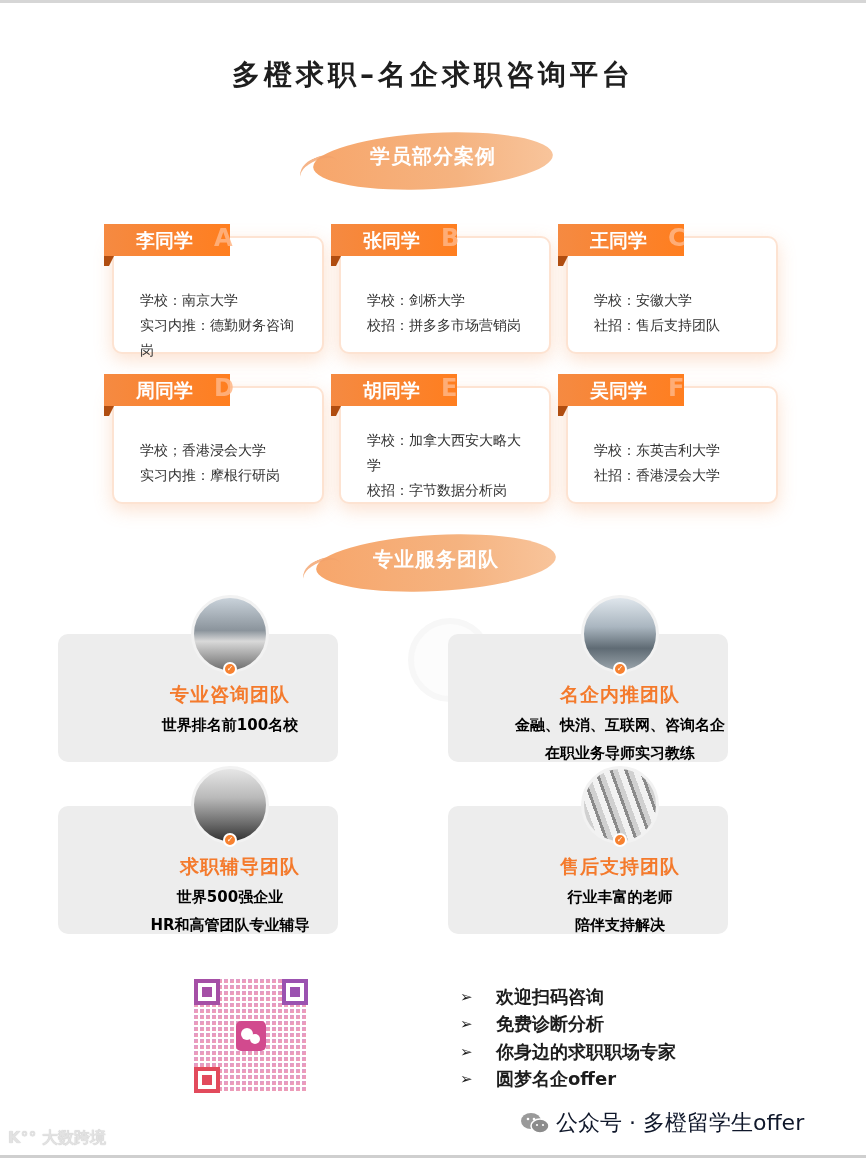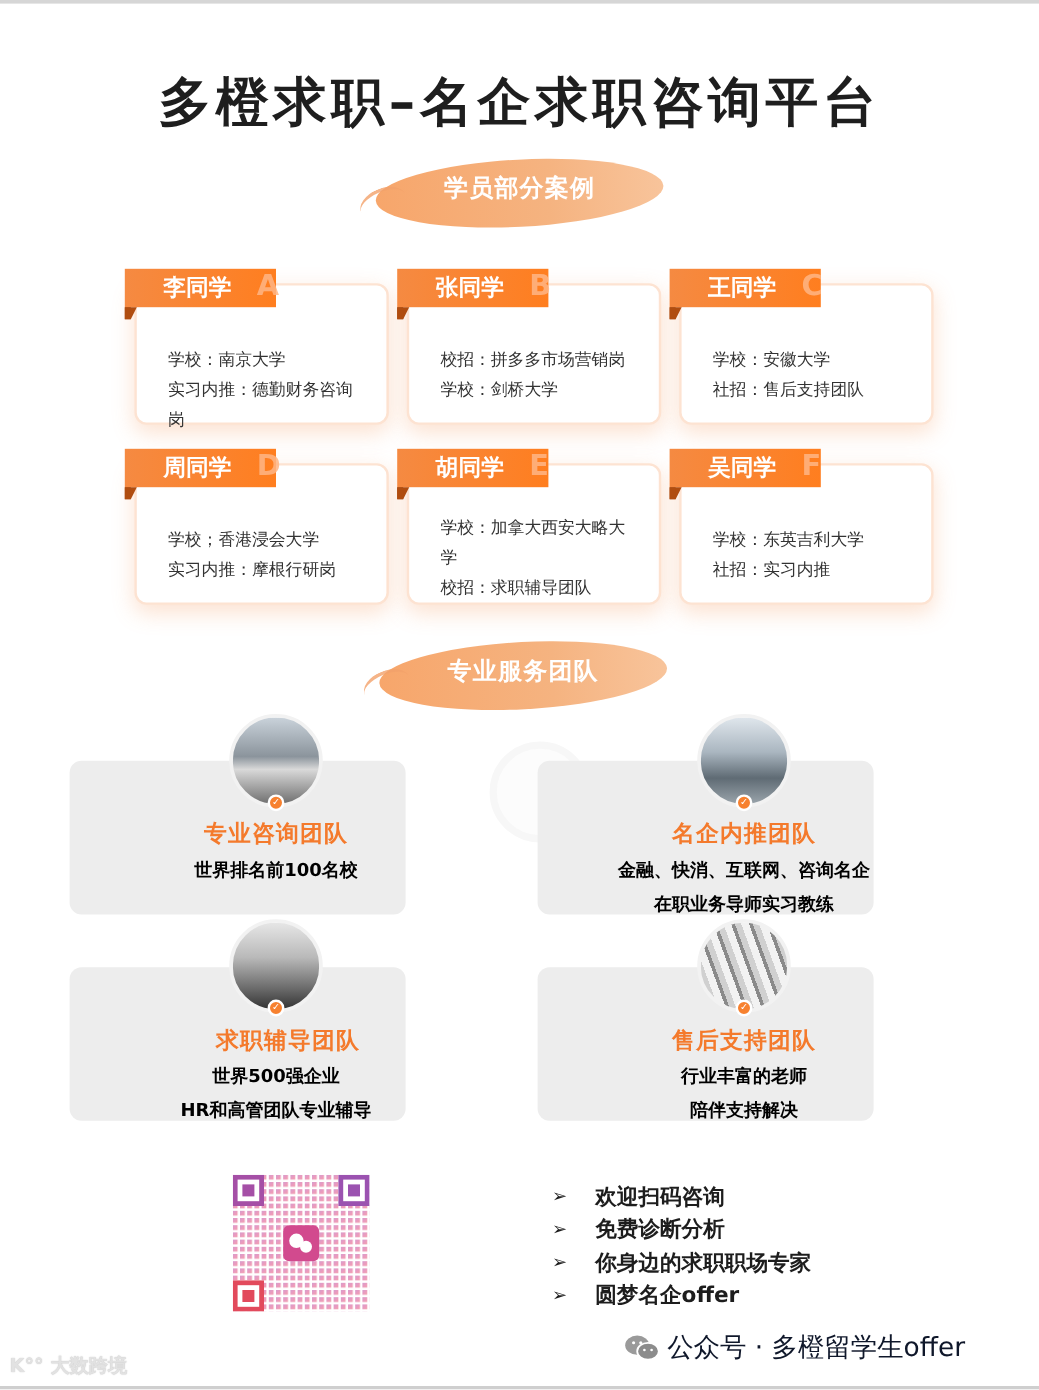--- a/index.html
+++ b/index.html
@@ -1,19 +1,19 @@
 <!DOCTYPE html>
 <html><head>
 <meta charset="utf-8">
 <style>
   * { box-sizing: border-box; margin: 0; padding: 0; }
   html, body { width: 866px; height: 1158px; background: #fff; overflow: hidden; }
   body { font-family: "DejaVu Sans", "Liberation Sans", sans-serif; color: #222; position: relative; }
   .frame { position: absolute; left: 0; top: 0; width: 866px; height: 1158px; border-top: 3px solid #d6d6d6; border-bottom: 3px solid #cfcfcf; }
-  .title { position: absolute; top: 56px; left: 0; width: 866px; text-align: center; font-size: 44px; font-weight: bold; letter-spacing: 4px; color: #1e1e1e; }
+  .title { position: absolute; top: 56px; left: 0; width: 866px; text-align: center; font-size: 28px; font-weight: bold; letter-spacing: 4px; color: #1e1e1e; }
 
   .pill { position: absolute; height: 56px; width: 240px; border-radius: 50%; background: linear-gradient(90deg, #f7a66b 0%, #f5b380 60%, #f8c49b 100%); transform: rotate(-3deg); }
   .pill::before { content: ""; position: absolute; left: -14px; top: 18px; width: 40px; height: 22px; border-top: 3px solid #f3a26b; border-radius: 50%; transform: rotate(-20deg); opacity: .8; }
   .pill-text { position: absolute; width: 240px; text-align: center; font-size: 20px; font-weight: bold; color: #fff; letter-spacing: 1px; }
 
   .case { position: absolute; width: 212px; background: #fff; border-radius: 10px; box-shadow: 0 6px 18px rgba(246,150,90,.28); border: 2px solid #fde3d2; }
   .case-tab { position: absolute; left: -10px; top: -14px; width: 126px; height: 32px; background: linear-gradient(90deg, #f58a42, #ff7e1f); color: #fff; font-weight: bold; font-size: 19px; padding-left: 32px; line-height: 32px; }
   .case-tab::after { content: ""; position: absolute; left: 0; bottom: -10px; border-left: 5px solid transparent; border-right: 5px solid #b04d10; border-top: 10px solid #b04d10; border-left-color: #b04d10; border-right-color: transparent; }
   .case-letter { position: absolute; right: -6px; top: -14px; font-size: 24px; font-weight: bold; color: #ffb685; opacity: .85; }
   .case-body { position: absolute; left: 26px; top: 50px; right: 18px; font-size: 14px; line-height: 25px; color: #333; }
@@ -48,22 +48,22 @@
   <div class="case-letter" style="left:100px;">A</div>
   <div class="case-body">
     <div>学校：南京大学</div>
     <div>实习内推：德勤财务咨询岗</div>
   </div>
 </div>
 <div class="case" style="left:339px; top:236px; height:118px;">
   <div class="case-tab"><span>张同学</span></div>
   <div class="case-letter" style="left:100px;">B</div>
   <div class="case-body">
+    <div>学校：剑桥大学</div>
     <div>校招：拼多多市场营销岗</div>
-    <div>学校：剑桥大学</div>
   </div>
 </div>
 <div class="case" style="left:566px; top:236px; height:118px;">
   <div class="case-tab"><span>王同学</span></div>
   <div class="case-letter" style="left:100px;">C</div>
   <div class="case-body">
     <div>学校：安徽大学</div>
     <div>社招：售后支持团队</div>
   </div>
 </div>
@@ -74,29 +74,29 @@
   <div class="case-body">
     <div>学校；香港浸会大学</div>
     <div>实习内推：摩根行研岗</div>
   </div>
 </div>
 <div class="case" style="left:339px; top:386px; height:118px;">
   <div class="case-tab"><span>胡同学</span></div>
   <div class="case-letter" style="left:100px;">E</div>
   <div class="case-body" style="top:40px;">
     <div>学校：加拿大西安大略大学</div>
-    <div>校招：求职辅导团队</div>
+    <div>校招：字节数据分析岗</div>
   </div>
 </div>
 <div class="case" style="left:566px; top:386px; height:118px;">
   <div class="case-tab"><span>吴同学</span></div>
   <div class="case-letter" style="left:100px;">F</div>
   <div class="case-body">
     <div>学校：东英吉利大学</div>
-    <div>社招：实习内推</div>
+    <div>社招：香港浸会大学</div>
   </div>
 </div>
 
 <div class="pill" style="left:316px; top:535px;"></div>
 <div class="pill-text" style="left:316px; top:546px;">专业服务团队</div>
 
 <div class="ghost-circle"></div>
 
 <div class="team" style="left:58px; top:634px;">
   <div class="team-title" style="top:48px;">专业咨询团队</div>

